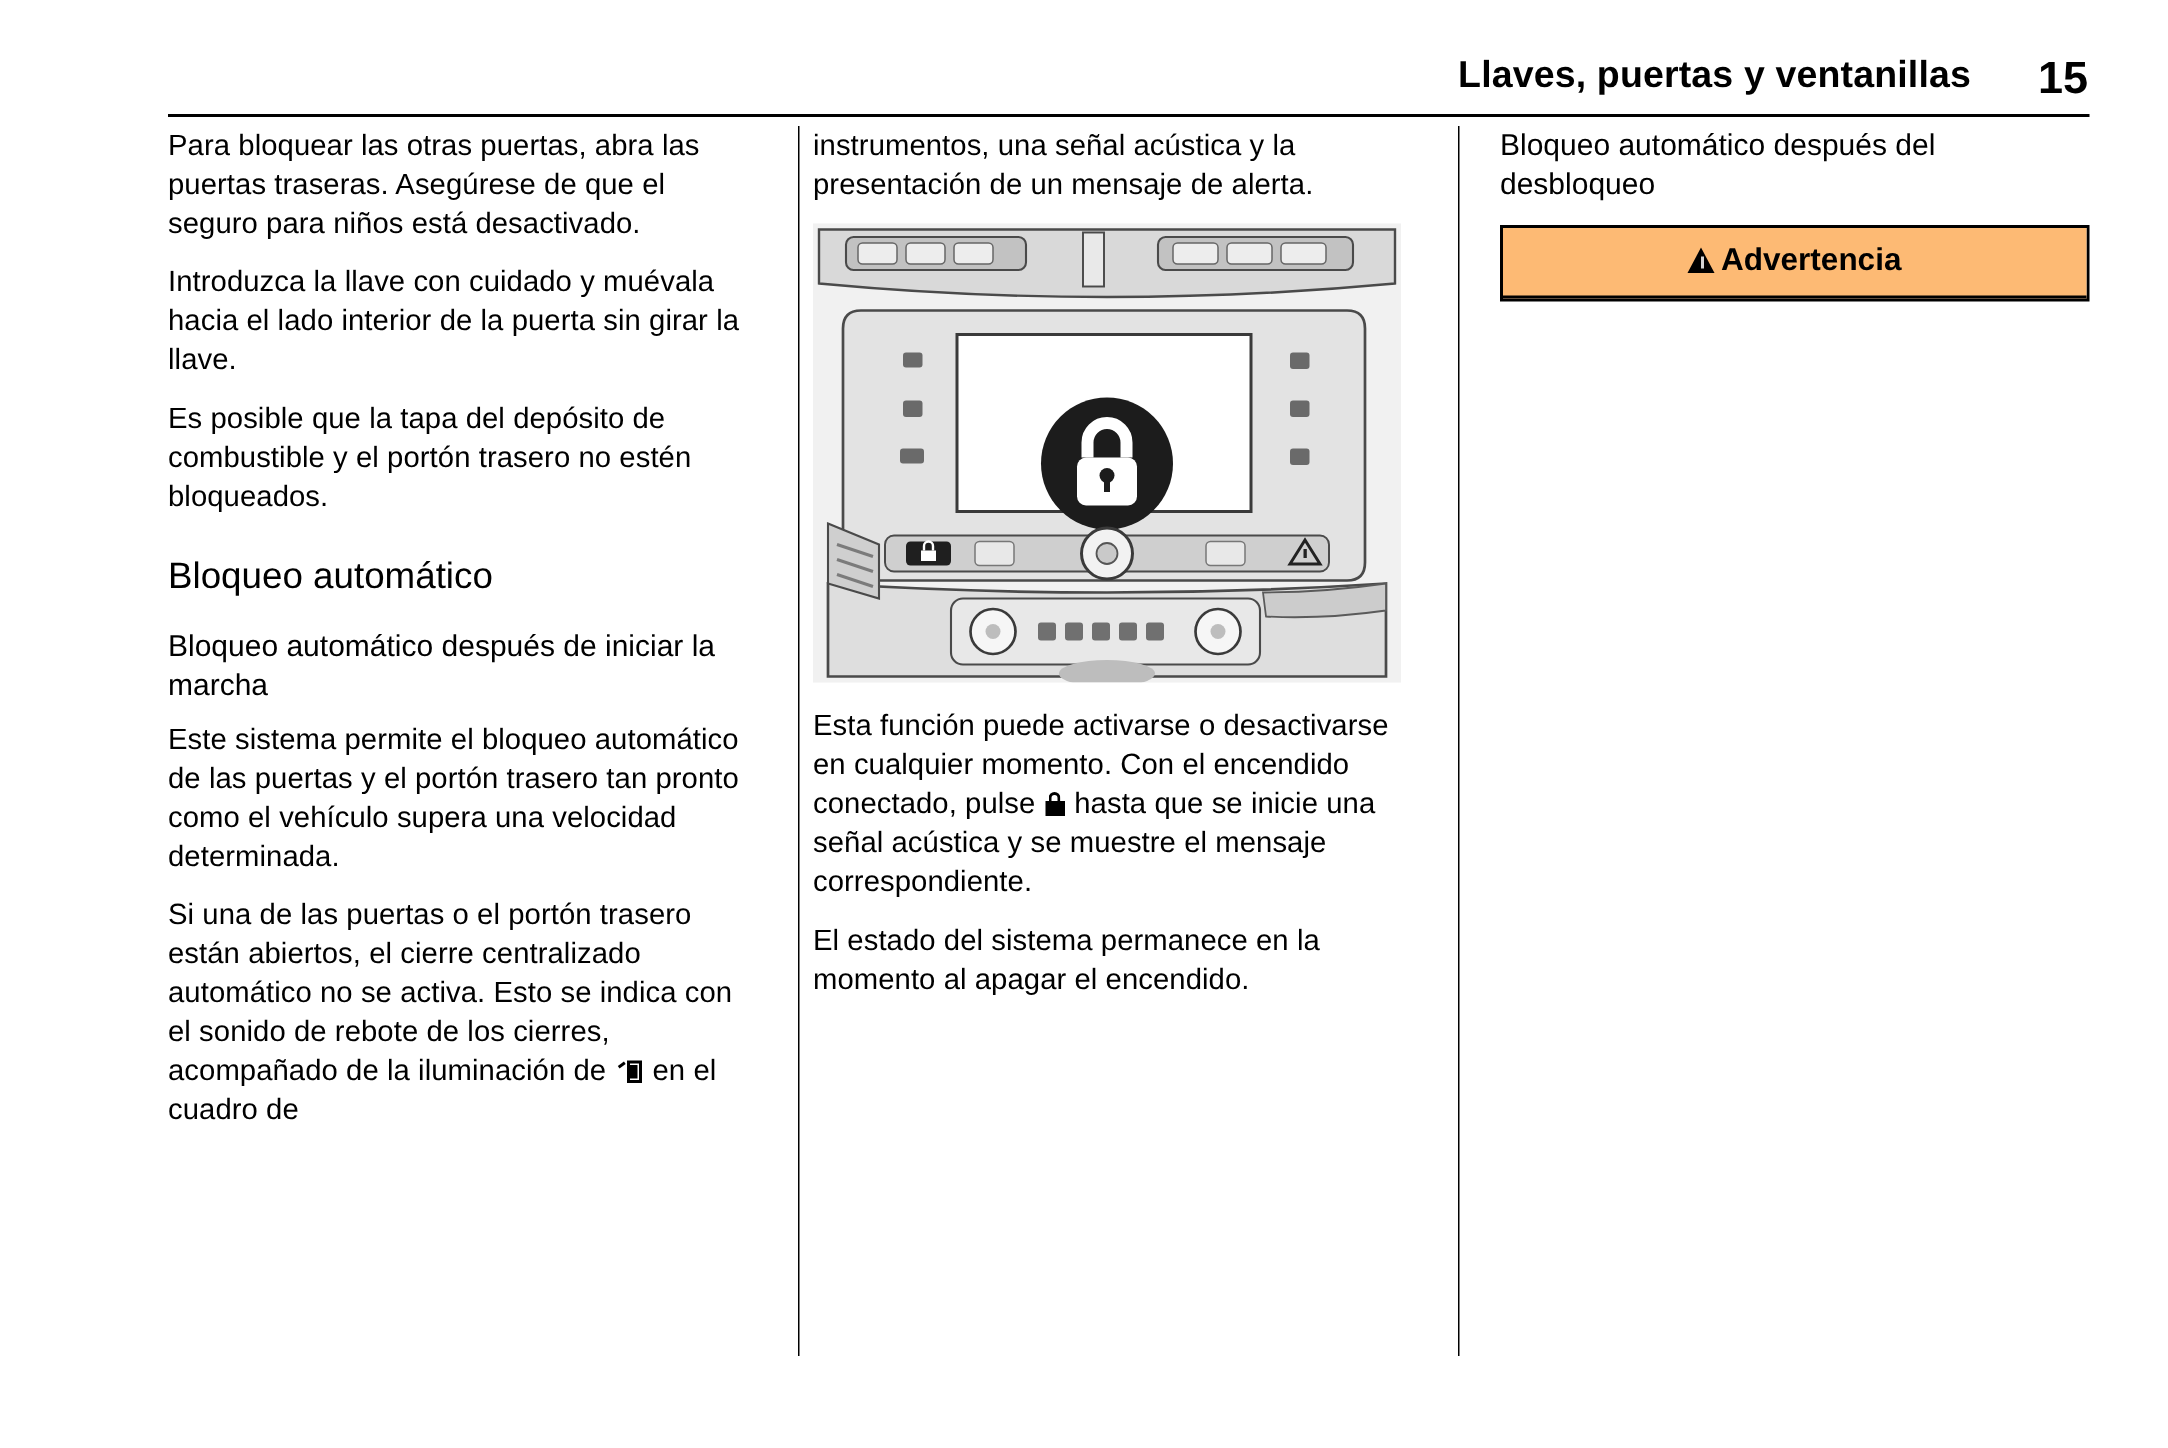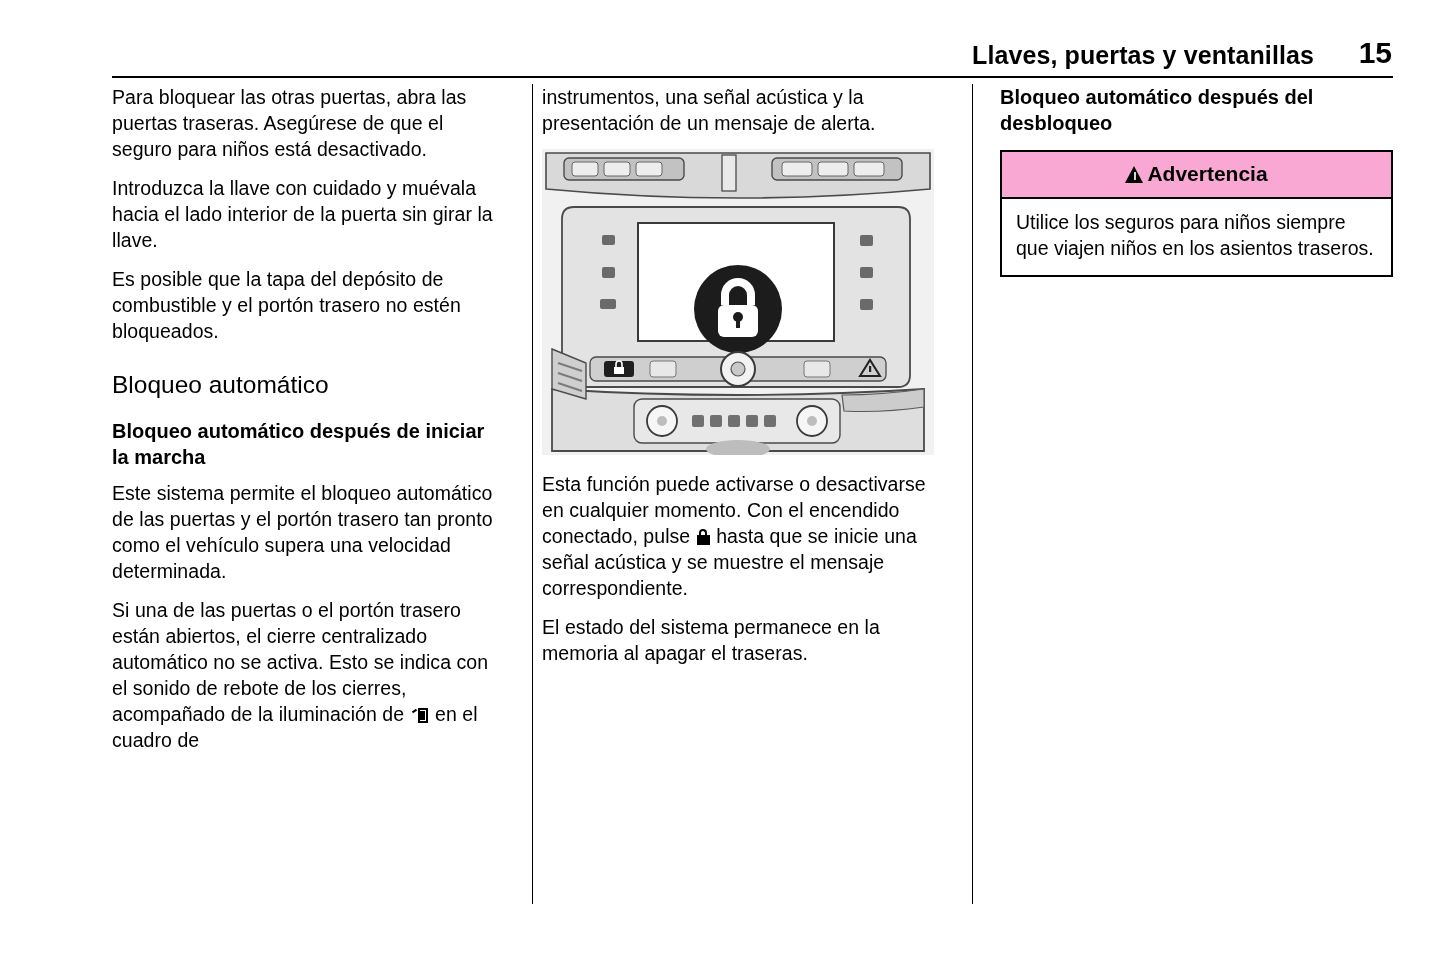--- a/index.html
+++ b/index.html
@@ -21,21 +21,21 @@
     width: 1445px;
     height: 965px;
   }
   
   .header {
     position: absolute;
     left: 112px;
     top: 36px;
     width: 1280px;
     display: flex;
-    align-items: flex-end;
+    align-items: flex-start;
     justify-content: flex-end;
   }
   .header-title {
     font-size: 25px;
     font-weight: bold;
     letter-spacing: 0.1px;
     white-space: nowrap;
   }
   .header-page {
     font-size: 30px;
@@ -85,21 +85,21 @@
     letter-spacing: 0.05px;
   }
   h2.head {
     font-size: 24.5px;
     font-weight: normal;
     margin: 26px 0 12px 0;
     line-height: 30px;
   }
   h3.subhead {
     font-size: 20px;
-    font-weight: bold;
+    font-weight: normal;
     margin: 18px 0 10px 0;
     line-height: 26px;
   }
   h2.head-first, h3.subhead-first { margin-top: 0; }
   
   .lock-glyph {
     display: inline-block;
     width: 13px;
     height: 16px;
     position: relative;
@@ -160,21 +160,21 @@
     overflow: hidden;
   }
   .figure svg { display: block; }
 
   
   .warn-box {
     border: 2px solid #000;
     margin-top: 14px;
   }
   .warn-title {
-    background: #f9a8d4;
+    background: #fdba74;
     border-bottom: 2px solid #000;
     text-align: center;
     font-size: 21px;
     font-weight: bold;
     padding: 10px 0 11px 0;
   }
   .warn-title .tri {
     display: inline-block;
     position: relative;
     width: 19px;
@@ -323,28 +323,27 @@
         </svg>
       </div>
 
       <p class="body">
         <span>Esta función puede activarse o desactivarse en cualquier momento. Con el encendido conectado, pulse </span>
         <span class="lock-glyph">
           <span class="shackle"></span><span class="body-box"></span>
         </span>
         <span> hasta que se inicie una señal acústica y se muestre el mensaje correspondiente.</span>
       </p>
-      <p class="body">El estado del sistema permanece en la memoria al apagar el traseras.</p>
+      <p class="body">El estado del sistema permanece en la momento al apagar el encendido.</p>
     </div>
 
     <div class="col col3">
       <h3 class="subhead subhead-first">Bloqueo automático después del desbloqueo</h3>
 
       <div class="warn-box">
         <div class="warn-title">
           <span class="tri"></span><span>Advertencia</span>
         </div>
-        <div class="warn-body">Utilice los seguros para niños siempre que viajen niños en los asientos traseros.</div>
       </div>
     </div>
 
   </div>
 </div>
 
 </body></html>

